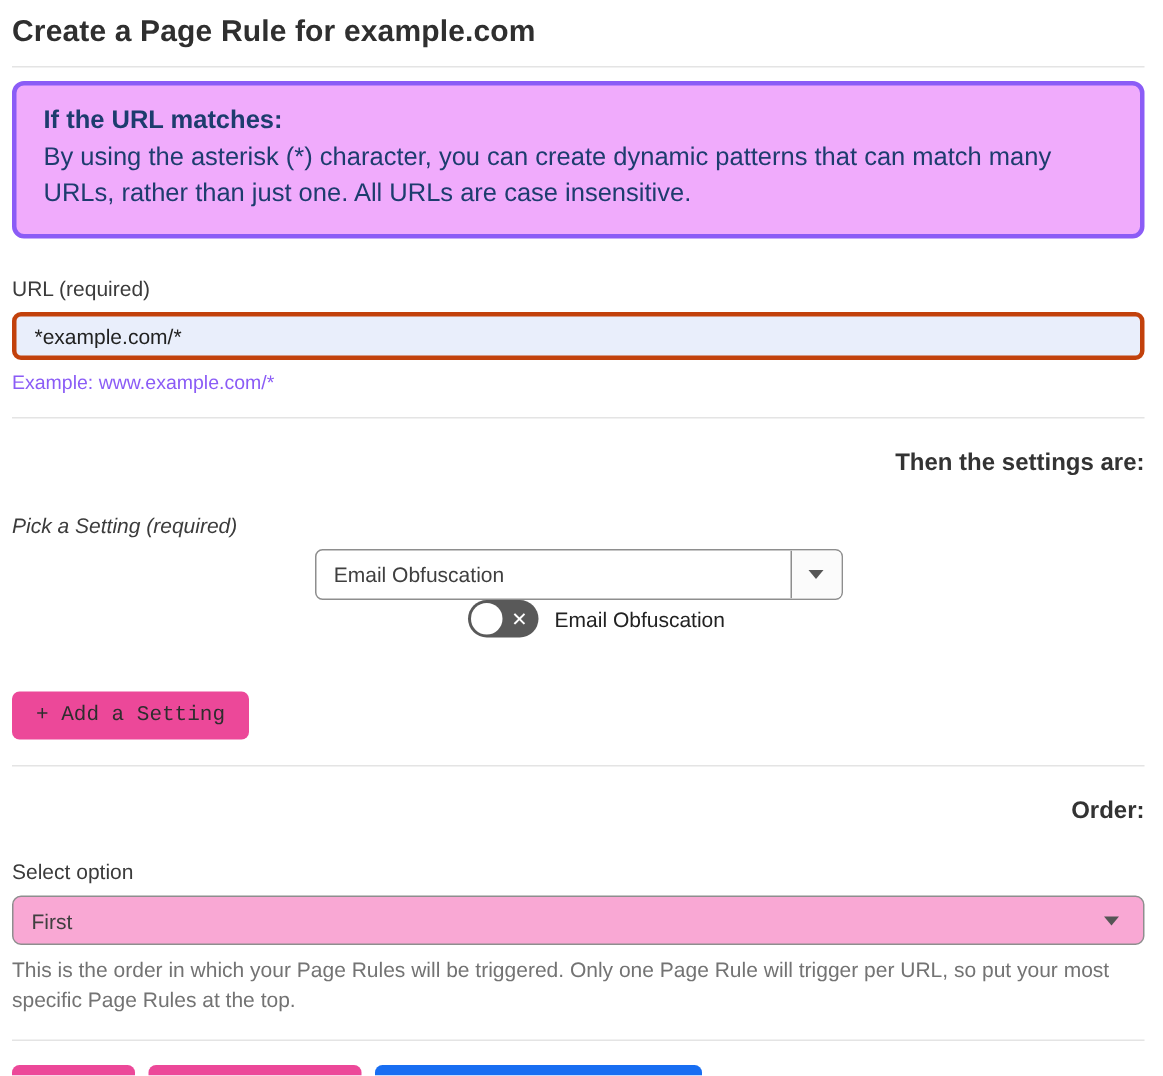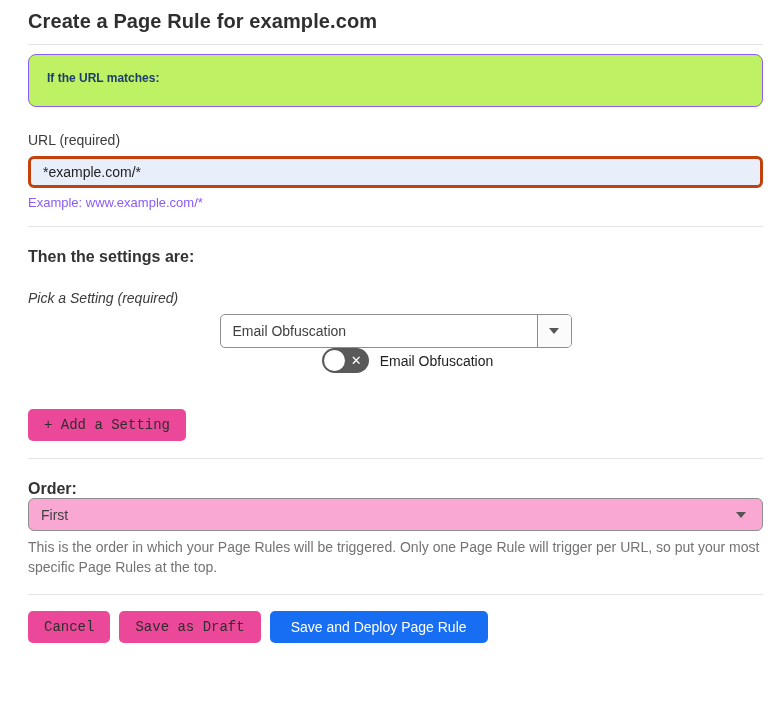--- a/index.html
+++ b/index.html
@@ -5,44 +5,44 @@
   * { box-sizing: border-box; margin: 0; padding: 0; }
   html, body {
     background: #ffffff;
     font-family: "Liberation Sans", sans-serif;
     color: #333;
   }
   .page {
     width: 775px;
     height: 717px;
     background: #fff;
-    padding: 10px 12px 0 28px;
+    padding: 10px 12px 0 8px;
     overflow: hidden;
   }
   .page-title {
     font-size: 20px;
     font-weight: 700;
     color: #2f2f2f;
     letter-spacing: 0.1px;
     margin-bottom: 11px;
   }
   .divider {
     height: 1px;
     background: #e4e4e4;
     border: none;
   }
   
   .info-box {
     margin-top: 9px;
-    background: #bef264;
-    border: 1px solid #8b5cf6;
+    background: #f0abfc;
+    border: 3px solid #8b5cf6;
     border-radius: 8px;
     padding: 11px 18px 15px 18px;
     color: #1d3c6e;
-    font-size: 12px;
+    font-size: 17px;
     line-height: 24px;
   }
   .info-box .info-heading {
     font-weight: 700;
     margin-bottom: 1px;
   }
   .info-box .info-body { max-width: 700px; }
   .info-link {
     color: #2264c8;
     text-decoration: underline;
@@ -72,20 +72,21 @@
     font-size: 13px;
     color: #8b5cf6;
     margin-top: 7px;
   }
   .div-1 { margin-top: 16px; }
   .section-heading {
     font-size: 16px;
     font-weight: 700;
     color: #333;
     margin-top: 21px;
+    text-align: right;
   }
   .picker-label { margin-top: 24px; font-style: italic; }
   
   .setting-row {
     display: flex;
     align-items: center;
     flex-direction: column;
   }
   .setting-select {
     display: flex;
@@ -210,20 +211,21 @@
 </head>
 <body>
 
 <div class="page">
 
   <h1 class="page-title">Create a Page Rule for example.com</h1>
   <hr class="divider">
 
   <div class="info-box">
     <div class="info-heading">If the URL matches:</div>
+    <div class="info-body">By using the asterisk (*) character, you can create dynamic patterns that can match many URLs, rather than just one. All URLs are case insensitive.</div>
   </div>
 
   <div class="field-label url-label">URL (required)</div>
   <input class="url-input" type="text" value="*example.com/*" style="">
   <div class="helper-text">Example: www.example.com/*</div>
 
   <hr class="divider div-1">
 
   <div class="section-heading">Then the settings are:</div>
 
@@ -244,20 +246,21 @@
       <span class="toggle-label">Email Obfuscation</span>
     </div>
   </div>
 
   <button class="btn btn-gray add-setting-btn">+ Add a Setting</button>
 
   <hr class="divider div-2">
 
   <div class="section-heading">Order:</div>
 
+  <div class="field-label order-label">Select option</div>
 
   <div class="order-select">
     <span>First</span>
     <span class="tri-down"></span>
   </div>
 
   <div class="order-helper">This is the order in which your Page Rules will be triggered. Only one Page Rule will trigger per URL, so put your most specific Page Rules at the top.</div>
 
   <hr class="divider div-3">
 

